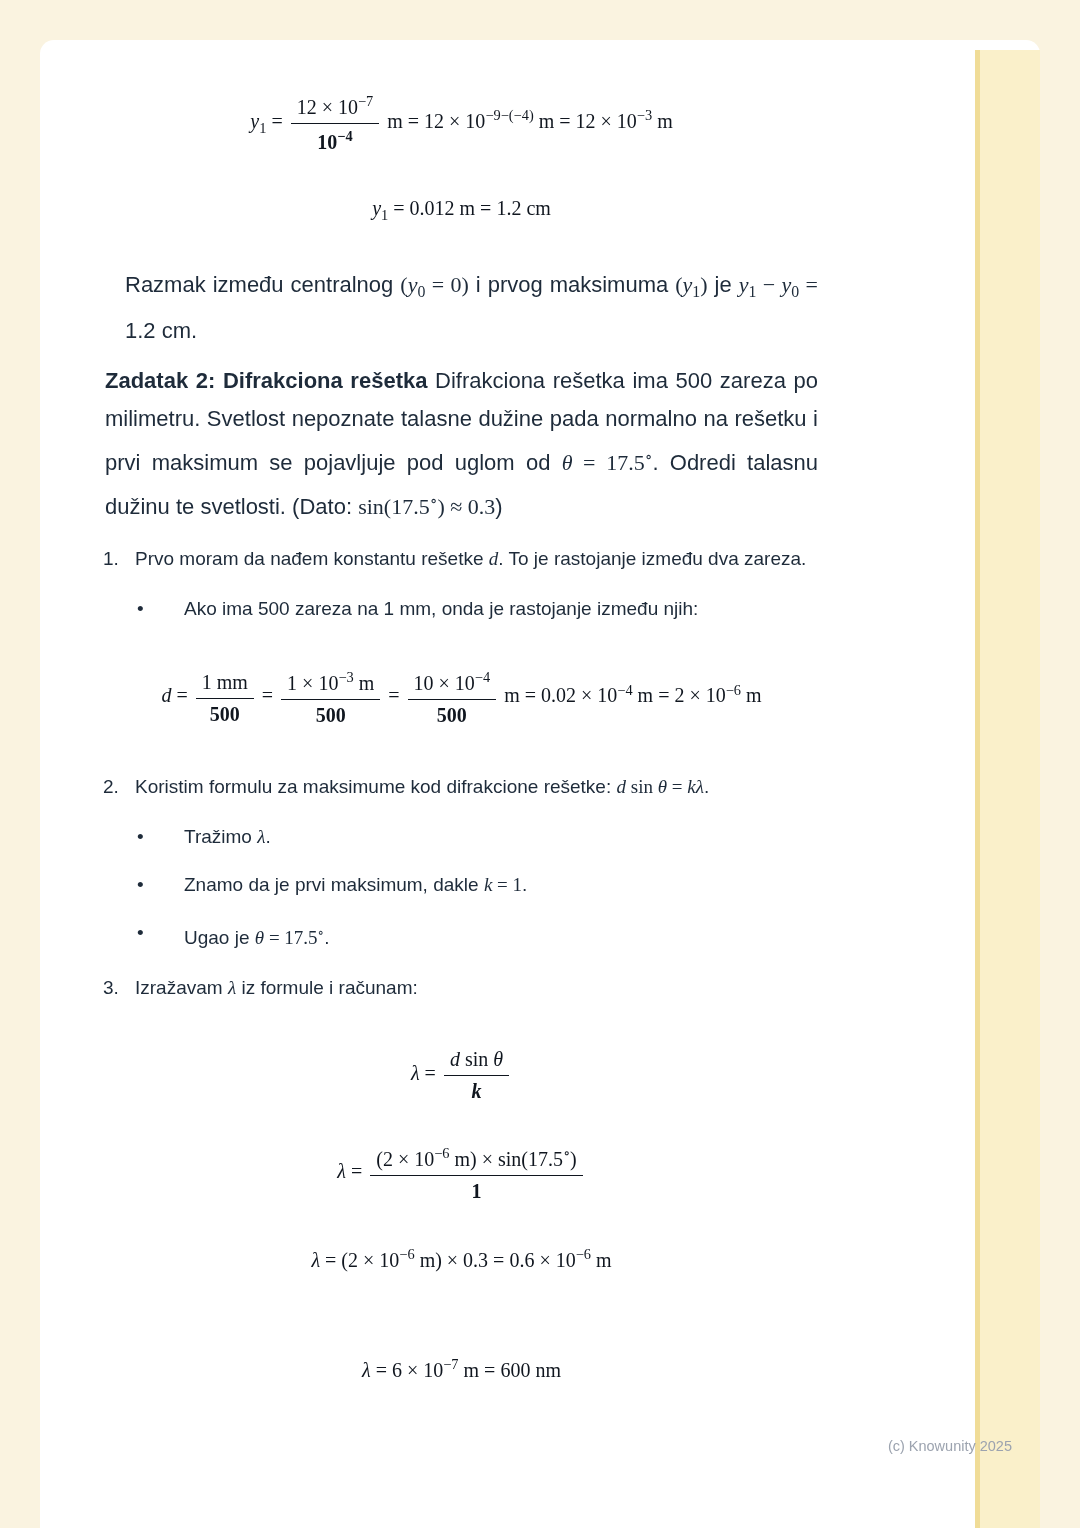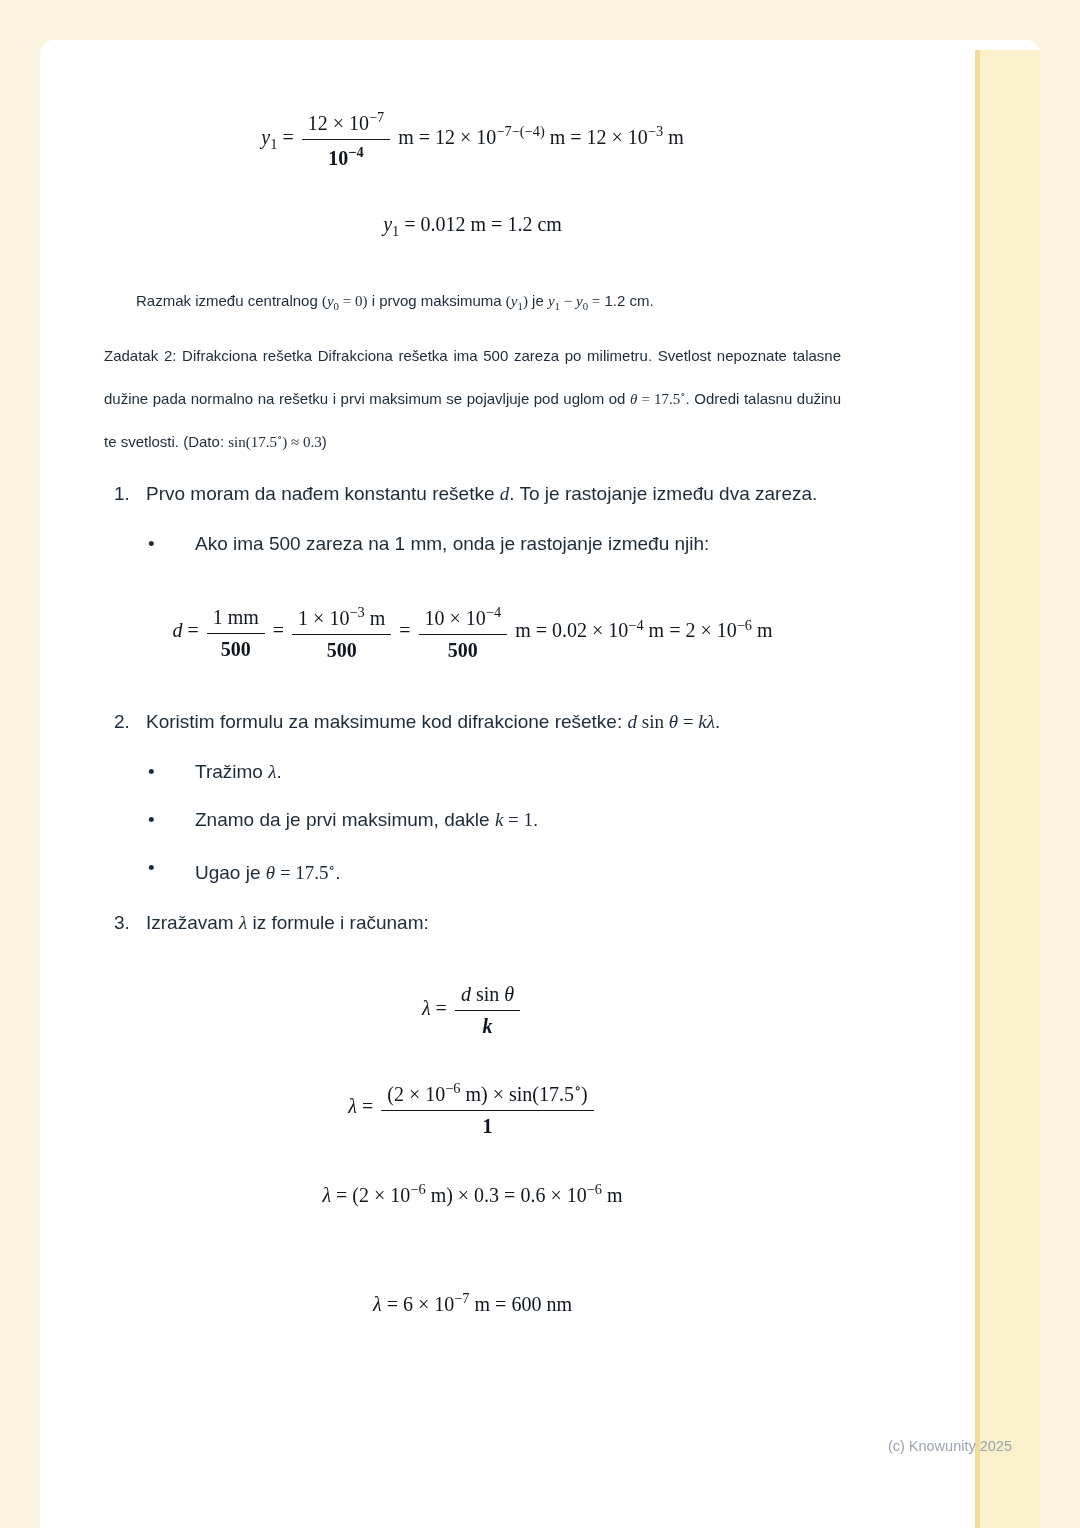--- a/index.html
+++ b/index.html
@@ -21,32 +21,32 @@
   }
   .stripe {
     position: absolute;
     top: 10px; right: 0;
     width: 60px; height: 1478px;
     background: var(--stripe-bg, #FAF0CA);
     border-left: 5px solid var(--stripe-edge, #F0DC97);
   }
   .content {
     position: absolute;
-    left: 64px; top: 0;
+    left: 53px; top: 0;
     width: 737px;
-    padding-top: 28px;
+    padding-top: 12px;
   }
   .para {
-    font-size: 15px;
+    font-size: 22px;
     line-height: 38px;
     text-align: justify;
-    margin: 12px 0;
+    margin: 12px 12px;
   }
   .para.indent { margin-left: 32px; }
-  .bold, strong { font-weight: 400; }
+  .bold, strong { font-weight: 700; }
   .formula {
     font-family: "Liberation Serif", "DejaVu Serif", serif;
     font-size: 20px;
     line-height: 1.45;
     text-align: center;
     color: var(--math-text, #10161F);
     margin: 40px 0;
   }
   .formula.lastgap { margin-top: 79px; }
   .mth { font-family: "Liberation Serif", "DejaVu Serif", serif; }
@@ -105,21 +105,21 @@
 </style>
 </head>
 <body>
 
 <div class="page">
   <div class="card">
     <div class="stripe"></div>
 
     <div class="content">
 
-      <div class="formula"><span class="mth it">y</span><sub>1</sub> = <span class="frac"><span class="num">12 × 10<sup>−7</sup></span><span class="den">10<sup>−4</sup></span></span> m = 12 × 10<sup>−7−(−4)</sup> m = 12 × 10<sup>−3</sup> m</div>
+      <div class="formula"><span class="mth it">y</span><sub>1</sub> = <span class="frac"><span class="num">12 × 10<sup>−7</sup></span><span class="den">10<sup>−4</sup></span></span> m = 12 × 10<sup>−9−(−4)</sup> m = 12 × 10<sup>−3</sup> m</div>
 
       <div class="formula"><span class="mth it">y</span><sub>1</sub> = 0.012 m = 1.2 cm</div>
 
       <p class="para indent">Razmak između centralnog <span class="mth">(<span class="mth it">y</span><sub>0</sub> = 0)</span> i prvog maksimuma <span class="mth">(<span class="mth it">y</span><sub>1</sub>)</span> je <span class="mth"><span class="mth it">y</span><sub>1</sub> − <span class="mth it">y</span><sub>0</sub> =</span> 1.2 cm.</p>
 
       <p class="para"><strong>Zadatak 2: Difrakciona rešetka</strong><span> Difrakciona rešetka ima 500 zareza po milimetru. Svetlost nepoznate talasne dužine pada normalno na rešetku i prvi maksimum se pojavljuje pod uglom od <span class="mth"><span class="mth it">θ</span> = 17.5<sup>∘</sup></span>. Odredi talasnu dužinu te svetlosti. (Dato: <span class="mth">sin(17.5<sup>∘</sup>) ≈ 0.3</span>)</span></p>
 
 
       <div class="olist">
 

